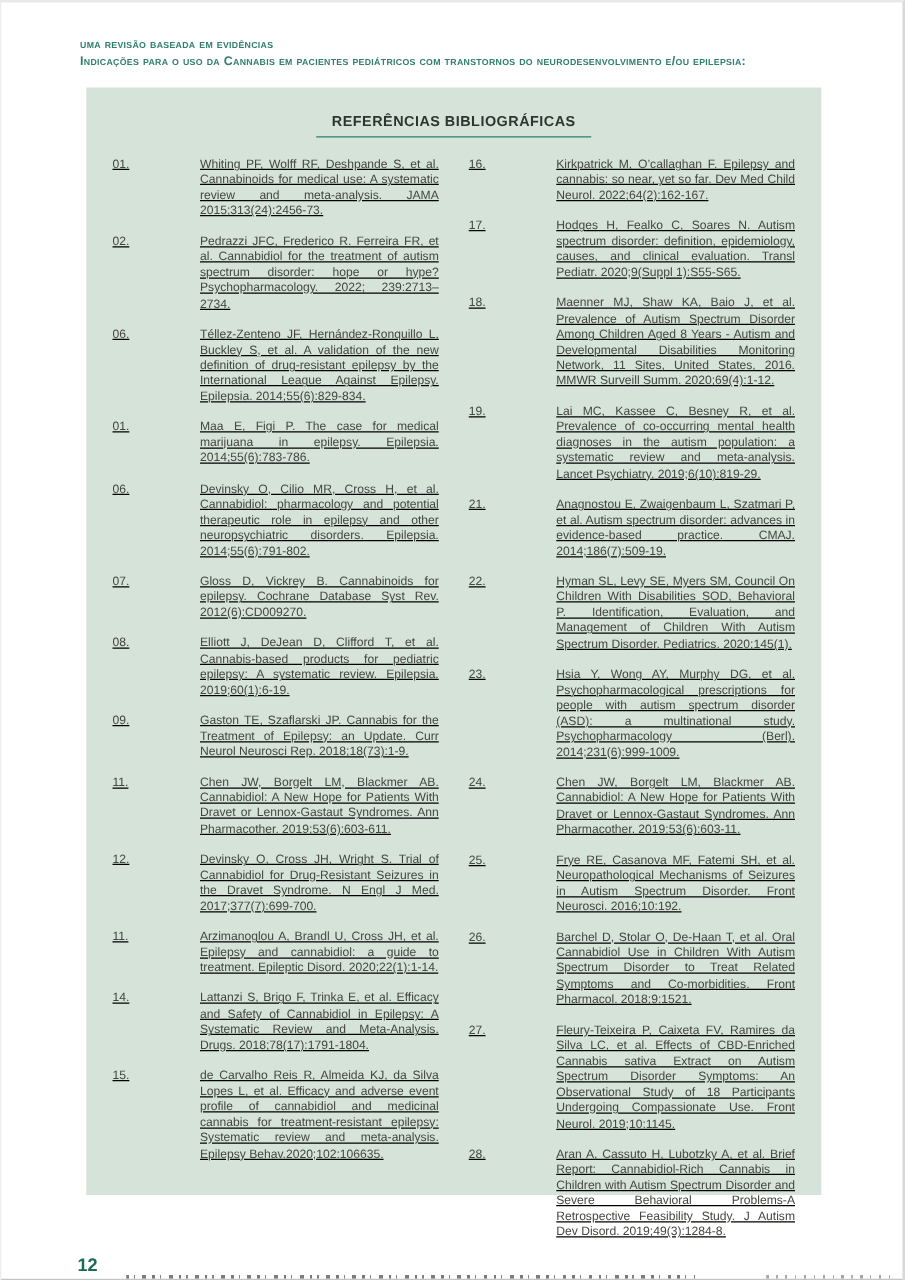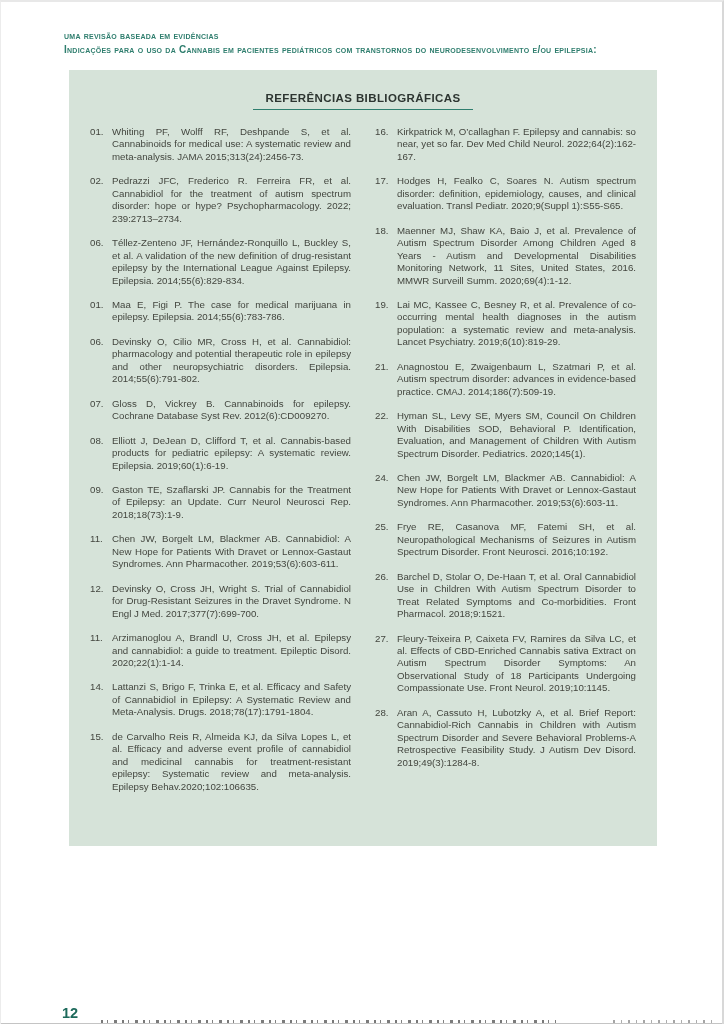--- a/index.html
+++ b/index.html
@@ -26,42 +26,44 @@
   }
   .running-header{
     position:absolute;left:63px;top:27px;width:600px;
     color:var(--accent-teal);
     font-size:10px;line-height:13.5px;
     font-variant:small-caps;
     letter-spacing:0.25px;
     font-weight:bold;
   }
   .content-box{
-    position:absolute;left:68px;top:68px;width:588px;height:776px;
+    position:absolute;left:68px;top:68px;width:588px;height:886px;
     background:var(--panel-background);
     box-sizing:border-box;
     padding:18px 21px 0 21px;
+    text-decoration:underline;
   }
   .title-wrap{text-align:center;margin:0 0 16px 0;}
   .section-title{
     display:inline-block;
     font-size:11.5px;font-weight:bold;
     letter-spacing:0.4px;
     color:var(--title-text);
     border-bottom:1.6px solid var(--accent-teal);
     padding:0 12px 5px 12px;
     margin:0;
   }
   .columns{display:flex;gap:24px;}
   .col{flex:1;min-width:0;}
   .ref{
     display:flex;
     margin-bottom:12px;
     font-size:9.7px;line-height:12.45px;
     color:var(--body-text);
+    gap:48px;
   }
   .ref-num{flex:none;width:17px;margin-right:5px;}
   .ref-text{flex:1;text-align:justify;}
   .page-number{
     position:absolute;left:61px;top:1003px;
     font-size:14.5px;font-weight:bold;
     color:var(--page-number-teal);
   }
   .clipped-next-page{
     position:absolute;left:0;bottom:0;width:100%;height:4px;
@@ -193,20 +195,24 @@
   <div class="ref">
     <span class="ref-num">21.</span>
     <span class="ref-text">Anagnostou E, Zwaigenbaum L, Szatmari P, et al. Autism spectrum disorder: advances in evidence-based practice. CMAJ. 2014;186(7):509-19.</span>
   </div>
 
   <div class="ref">
     <span class="ref-num">22.</span>
     <span class="ref-text">Hyman SL, Levy SE, Myers SM, Council On Children With Disabilities SOD, Behavioral P. Identification, Evaluation, and Management of Children With Autism Spectrum Disorder. Pediatrics. 2020;145(1).</span>
   </div>
 
+  <div class="ref">
+    <span class="ref-num">23.</span>
+    <span class="ref-text">Hsia Y, Wong AY, Murphy DG, et al. Psychopharmacological prescriptions for people with autism spectrum disorder (ASD): a multinational study. Psychopharmacology (Berl). 2014;231(6):999-1009.</span>
+  </div>
 
   <div class="ref">
     <span class="ref-num">24.</span>
     <span class="ref-text">Chen JW, Borgelt LM, Blackmer AB. Cannabidiol: A New Hope for Patients With Dravet or Lennox-Gastaut Syndromes. Ann Pharmacother. 2019;53(6):603-11.</span>
   </div>
 
   <div class="ref">
     <span class="ref-num">25.</span>
     <span class="ref-text">Frye RE, Casanova MF, Fatemi SH, et al. Neuropathological Mechanisms of Seizures in Autism Spectrum Disorder. Front Neurosci. 2016;10:192.</span>
   </div>

